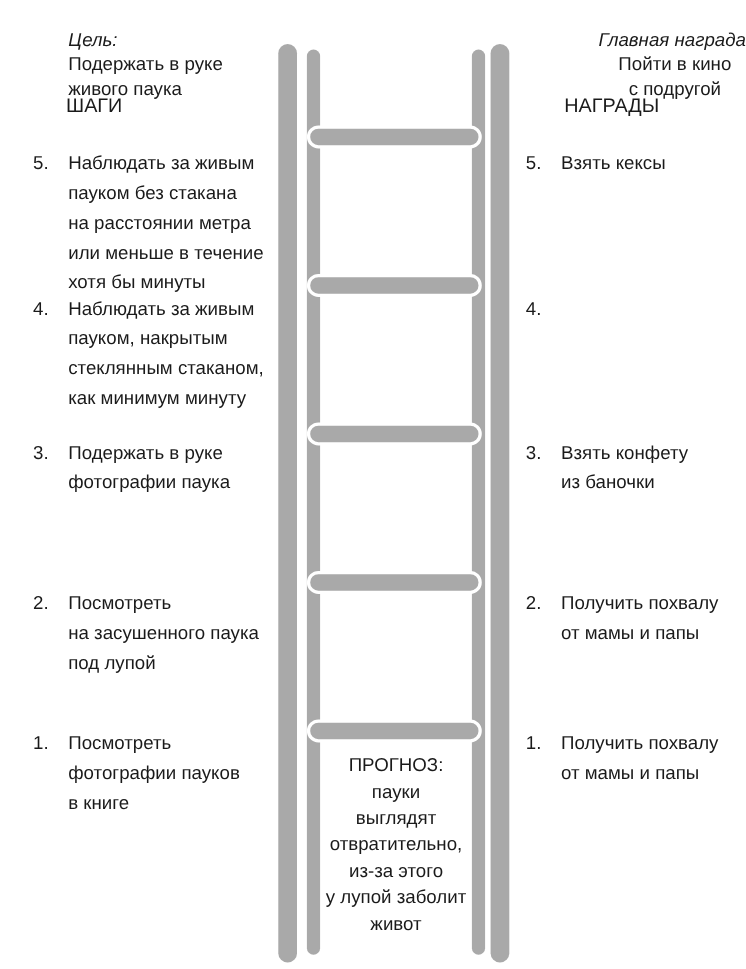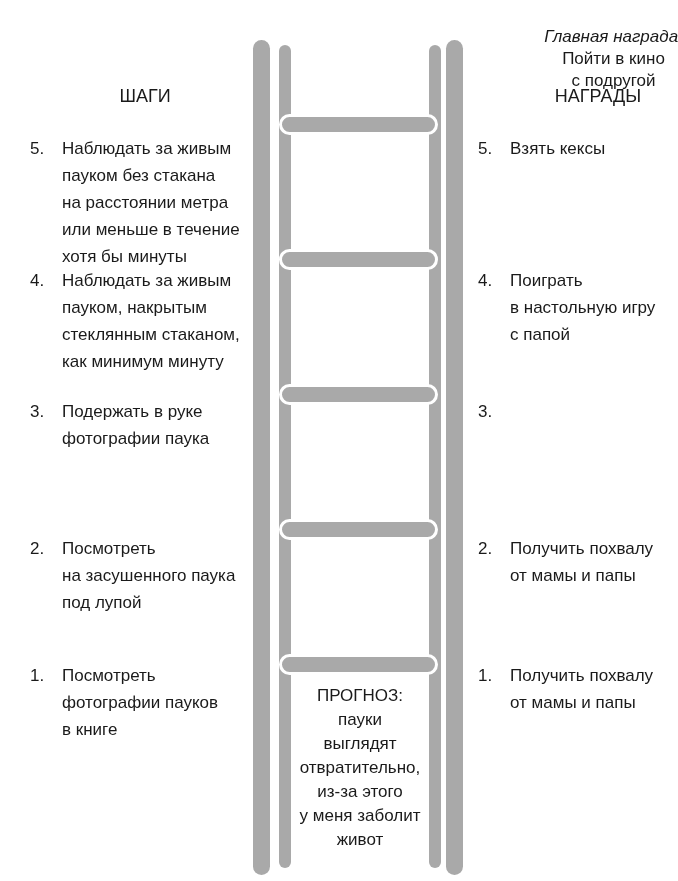--- a/index.html
+++ b/index.html
@@ -18,39 +18,44 @@
     background:var(--ladder-gray,#a9a9a9); border:3px solid #ffffff;
     border-radius:11px; z-index:2;
   }
   .rung-5 { top:114px; } .rung-4 { top:249px; } .rung-3 { top:384px; }
   .rung-2 { top:519px; } .rung-1 { top:654px; }
   
   .goal-block { position:absolute; top:4px; font-size:17px; line-height:22px; white-space:pre-line; z-index:3; }
   .goal-left  { left:62px;  width:200px; }
   .goal-right { left:531px; width:165px;text-align:center; }
   .goal-label { font-style:italic; }
-  .col-header { position:absolute; top:84px; font-size:18px; line-height:24px; text-align:center; z-index:3; }
+  .col-header { position:absolute; top:84px; font-size:18px; line-height:24px; z-index:3; }
   .col-header-left  { left:60px;  width:170px; }
   .col-header-right { left:513px; width:170px; }
   .item { position:absolute; display:flex; font-size:17px; line-height:27px; white-space:pre-line; z-index:3; }
   .item .num { width:32px; flex:none; }
   .item-left  { left:30px;  width:238px; }
   .item-right { left:478px; width:195px; }
   .row-5 { top:135px; } .row-4 { top:267px; } .row-3 { top:398px; }
   .row-2 { top:535px; } .row-1 { top:662px; }
   .prognosis {
     position:absolute; left:282px; top:684px; width:156px;
     font-size:17px; line-height:24px; text-align:center; white-space:pre-line; z-index:3;
   }
 </style>
 </head>
 <body>
 
 <div class="page">
 
+  <div class="goal-block goal-left">
+    <span class="goal-label">Цель:</span>
+    <span>Подержать в руке
+живого паука</span>
+  </div>
 
   <div class="goal-block goal-right">
     <span class="goal-label">Главная награда:</span>
     <span>Пойти в кино
 с подругой</span>
   </div>
 
   <div class="col-header col-header-left">ШАГИ</div>
   <div class="col-header col-header-right">НАГРАДЫ</div>
 
@@ -98,39 +103,38 @@
 фотографии пауков
 в книге</span>
   </div>
 
   <div class="item item-right row-5">
     <span class="num">5.</span>
     <span class="txt">Взять кексы</span>
   </div>
   <div class="item item-right row-4">
     <span class="num">4.</span>
-    <span class="txt">Поиграть
-в настольную игру
-с папой</span>
   </div>
   <div class="item item-right row-3">
     <span class="num">3.</span>
+    <span class="txt">Взять конфету
+из баночки</span>
   </div>
   <div class="item item-right row-2">
     <span class="num">2.</span>
     <span class="txt">Получить похвалу
 от мамы и папы</span>
   </div>
   <div class="item item-right row-1">
     <span class="num">1.</span>
     <span class="txt">Получить похвалу
 от мамы и папы</span>
   </div>
 
   <div class="prognosis">ПРОГНОЗ:
 пауки
 выглядят
 отвратительно,
 из-за этого
-у меня заболит
+у лупой заболит
 живот</div>
 
 </div>
 
 </body></html>

